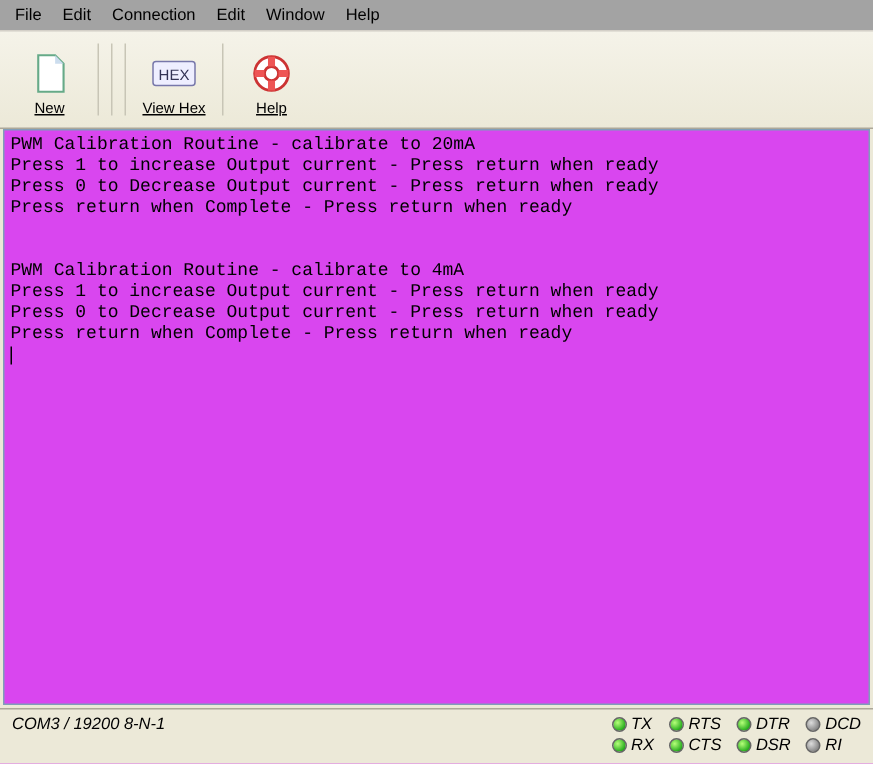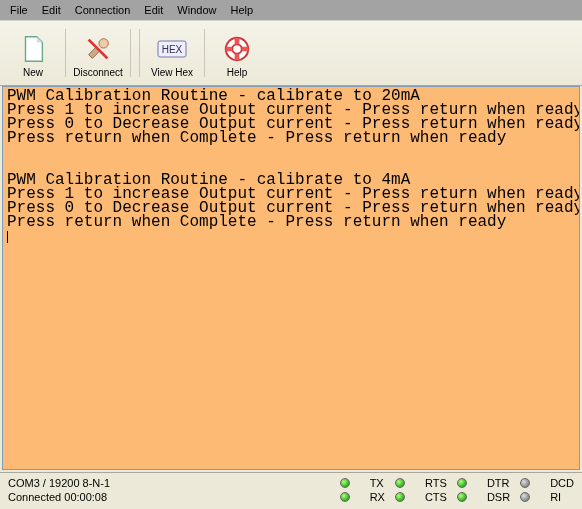--- a/index.html
+++ b/index.html
@@ -50,56 +50,58 @@
     height: 32px;
     display: flex;
     align-items: center;
     justify-content: center;
   }
   .tbtn .lbl {
     font-size: 10px;
     margin-top: 2px;
     text-align: right;
     white-space: nowrap;
+    text-decoration: underline;
   }
   .sep {
     width: 1px;
     background: #c8c5b6;
     margin: 4px 3px;
   }
   .terminal {
     flex: 1;
-    background: #fdba74;
+    background: #d946ef;
     border: 1px solid #7f9db9;
     margin: 0 2px 2px 2px;
     padding: 2px 4px;
     font-family: "Courier New", monospace;
-    font-size: 16px;
+    font-size: 12px;
     line-height: 14px;
     white-space: pre;
     overflow: auto;
     color: #000;
   }
   .statusbar {
     background: #ece9d8;
     border-top: 1px solid #aca899;
     padding: 4px 8px 6px 8px;
     display: flex;
     justify-content: space-between;
     align-items: flex-start;
     font-size: 11px;
+    font-style: italic;
   }
   .status-left { display: flex; flex-direction: column; gap: 2px; }
   .status-right {
     display: grid;
     grid-template-columns: auto auto auto auto;
     gap: 2px 10px;
     align-items: center;
   }
-  .led-wrap { display: flex; align-items: center; gap: 20px; }
+  .led-wrap { display: flex; align-items: center; gap: 3px; }
   .led {
     width: 10px; height: 10px; border-radius: 50%;
     border: 1px solid #666;
     background: radial-gradient(circle at 35% 35%, #b6ff7a, #2aae1f 70%);
   }
   .led.off {
     background: radial-gradient(circle at 35% 35%, #ddd, #8a8a8a 70%);
   }
   .caret {
     display: inline-block;
@@ -139,30 +141,20 @@
         </svg>
     </span>
     <span class="lbl">New</span>
   </div>
 
 
 
   <div class="sep"></div>
 
 
-  <div class="tbtn">
-    <span class="ic">
-      <svg width="30" height="30" viewBox="0 0 32 32">
-          <path fill="#ca8" stroke="#864" d="M6 22l8-8 4 4-8 8z"></path>
-          <circle cx="22" cy="10" r="5" fill="#eca" stroke="#a64"></circle>
-          <line x1="6" y1="6" x2="26" y2="26" stroke="#d33" stroke-width="3"></line>
-        </svg>
-    </span>
-    <span class="lbl">Disconnect</span>
-  </div>
 
   <div class="sep"></div>
 
 
   <div class="sep"></div>
 
 
   <div class="tbtn">
     <span class="ic">
       <svg width="32" height="28" viewBox="0 0 32 28">
@@ -195,21 +187,20 @@
 
 PWM Calibration Routine - calibrate to 4mA
 Press 1 to increase Output current - Press return when ready
 Press 0 to Decrease Output current - Press return when ready
 Press return when Complete - Press return when ready
 <span class="caret"></span></div>
 
 <div class="statusbar">
   <div class="status-left">
     <span>COM3 / 19200 8-N-1</span>
-    <span>Connected 00:00:08</span>
   </div>
   <div class="status-right" id="leds">
       <div class="led-wrap">
         <span class="led"></span>
         <span>TX</span>
       </div>
       <div class="led-wrap">
         <span class="led"></span>
         <span>RTS</span>
       </div>

